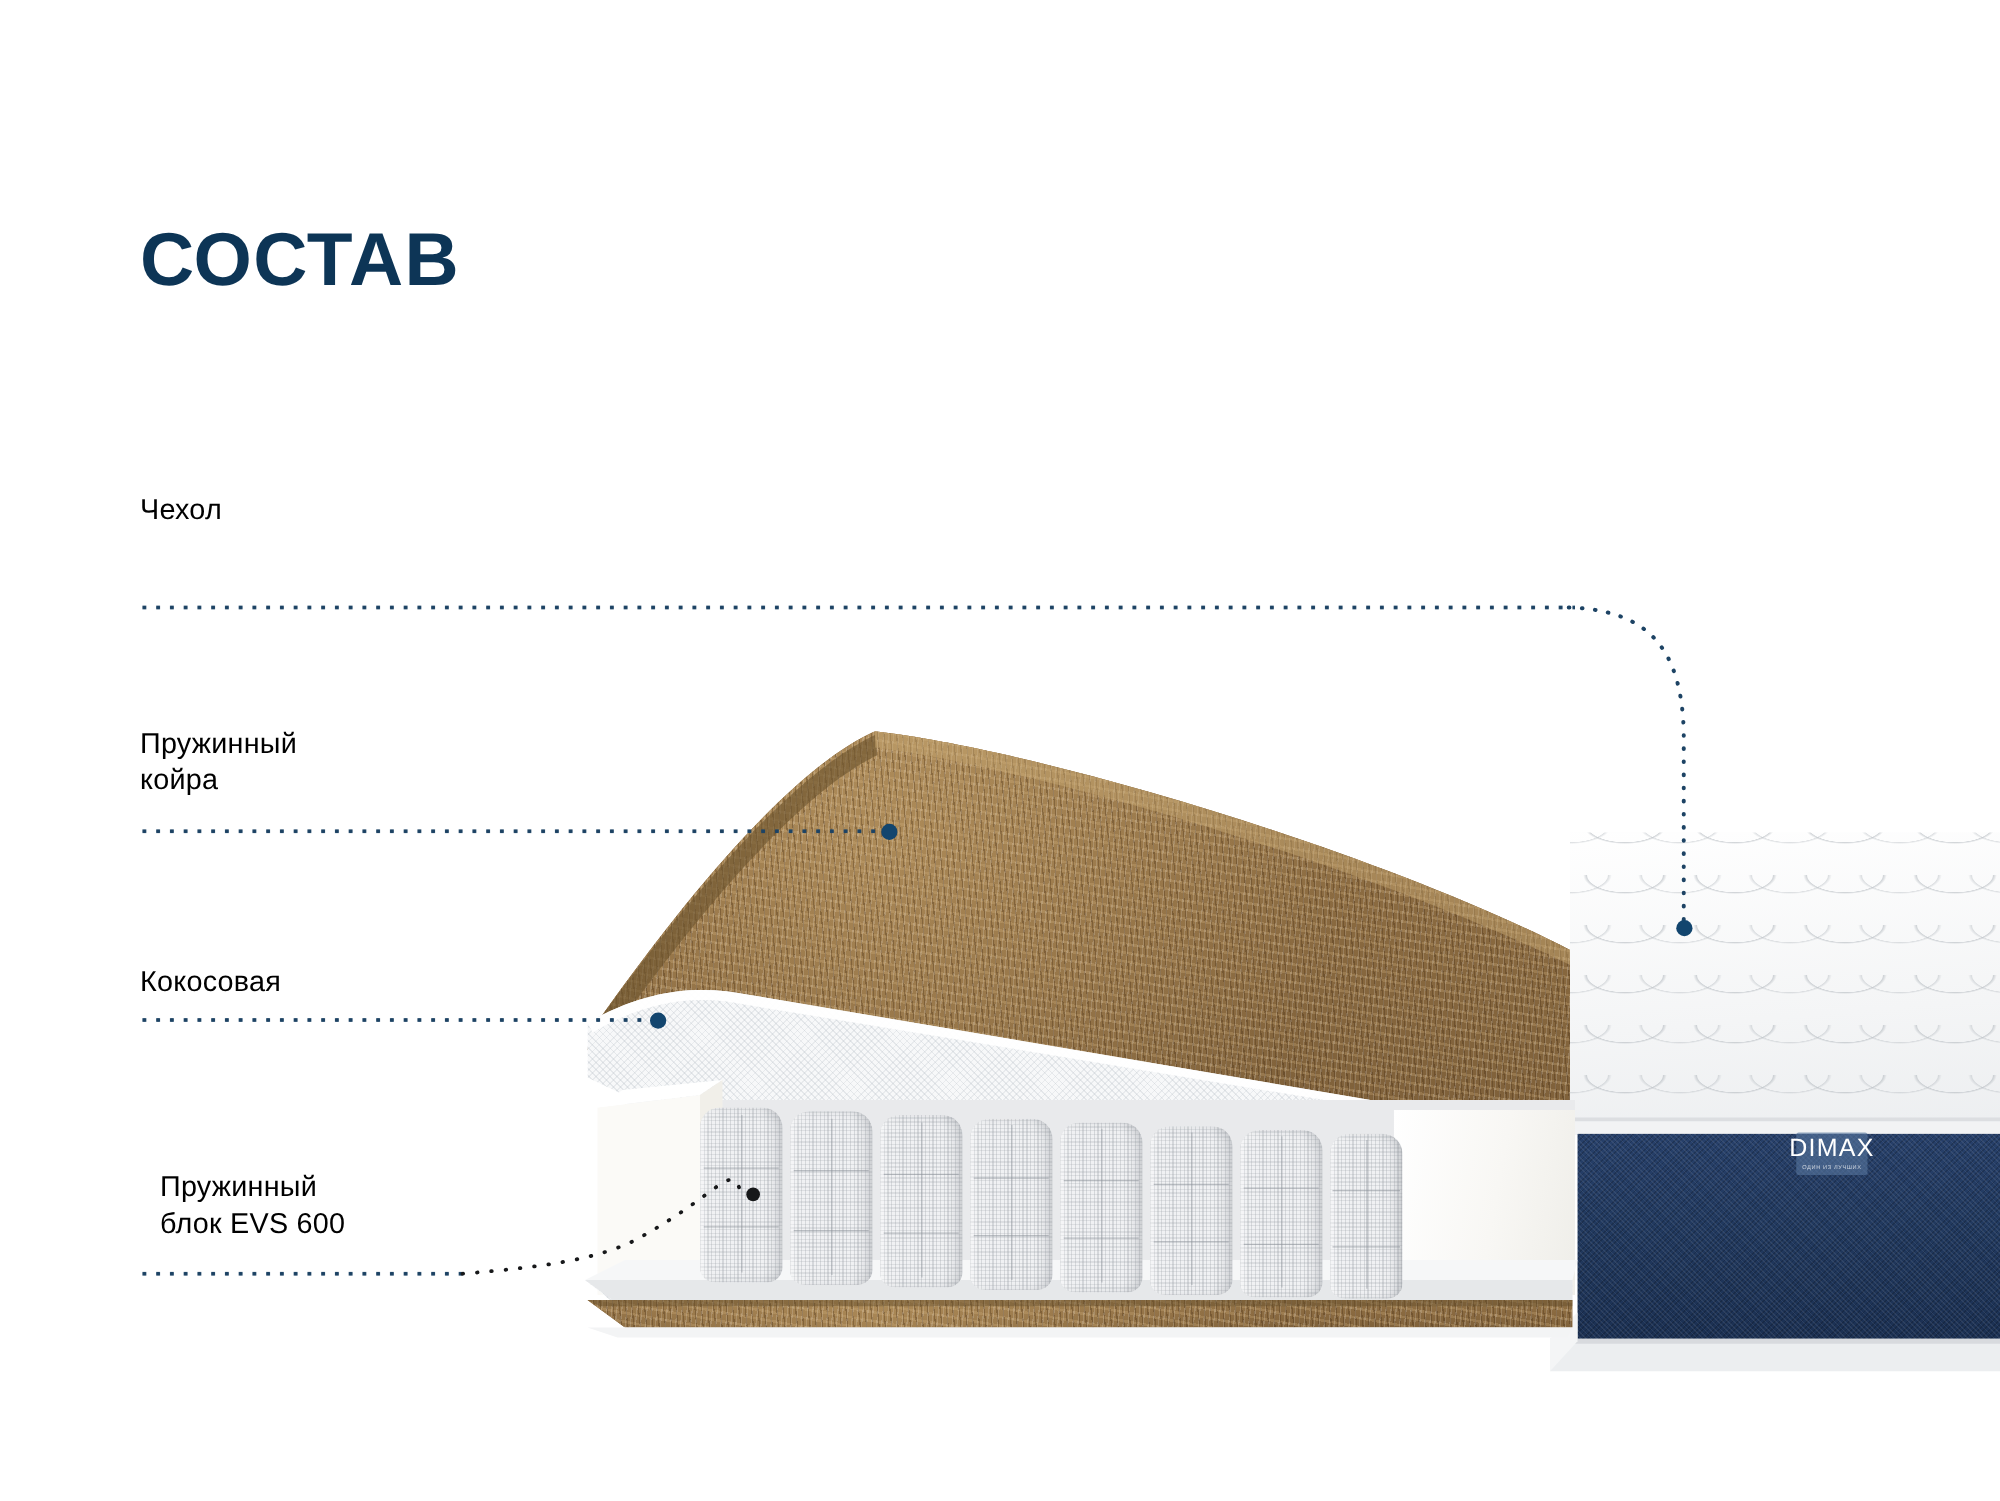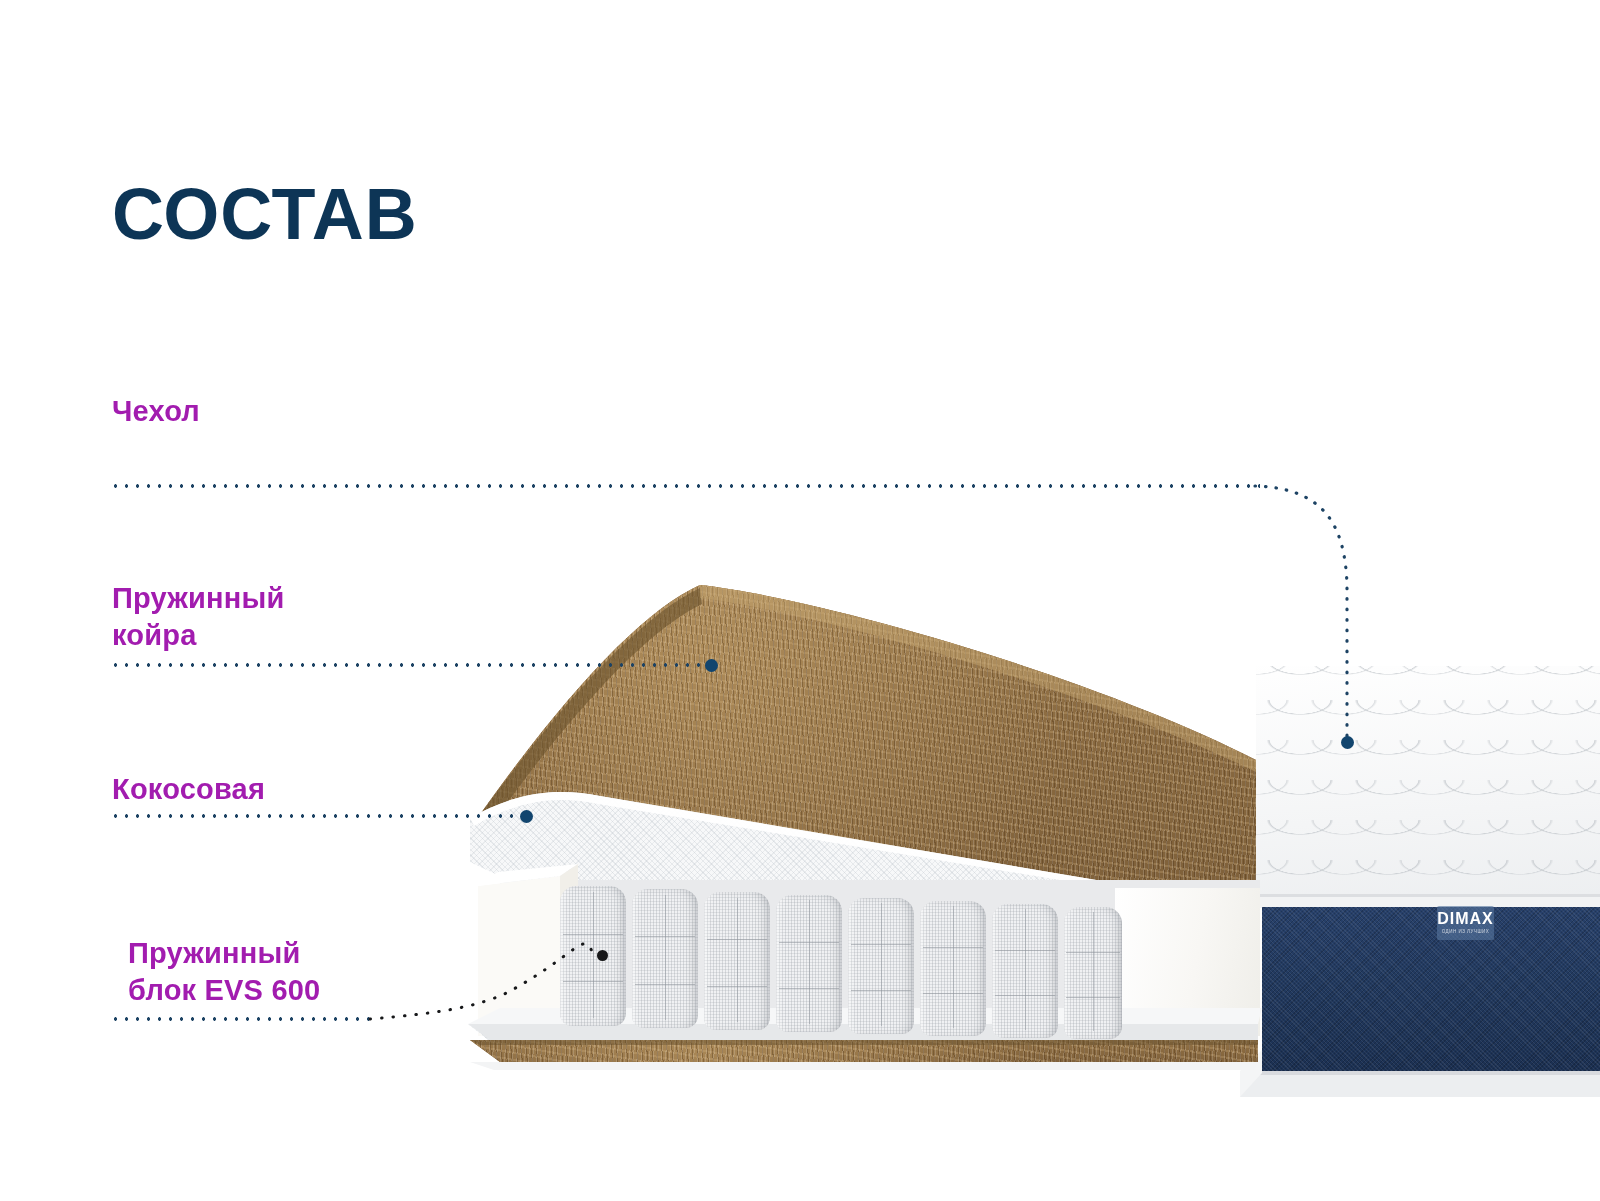--- a/index.html
+++ b/index.html
@@ -16,35 +16,35 @@
     height: 1201px;
     background: #ffffff;
     overflow: hidden;
   }
 
   
   .page-title {
     position: absolute;
     left: 112px;
     top: 178px;
-    font-size: 72px;
+    font-size: 60px;
     font-weight: 700;
     letter-spacing: 1px;
     color: #0d3556;
     line-height: 1;
     white-space: nowrap;
     text-align: center;
   }
 
   
   .callout {
     position: absolute;
-    color: #a21caf;
-    font-size: 29px;
-    font-weight: 700;
+    color: #000000;
+    font-size: 23px;
+    font-weight: 400;
     line-height: 1.28;
     white-space: nowrap;
     letter-spacing: 0.2px;
   }
   .callout .l2 { display: block; }
 
   
   .leader {
     position: absolute;
     height: 6px;
@@ -138,22 +138,22 @@
     position: absolute;
     background: rgba(86,117,156,.62);
     border-radius: 2px;
     display: flex;
     flex-direction: column;
     align-items: center;
     justify-content: center;
   }
   .brand-name {
     color: #ffffff;
-    font-size: 16px;
-    font-weight: 700;
+    font-size: 20px;
+    font-weight: 400;
     letter-spacing: 1px;
     line-height: 1;
   }
   .brand-sub {
     color: rgba(255,255,255,.72);
     font-size: 4.5px;
     letter-spacing: .5px;
     margin-top: 3px;
     line-height: 1;
   }

